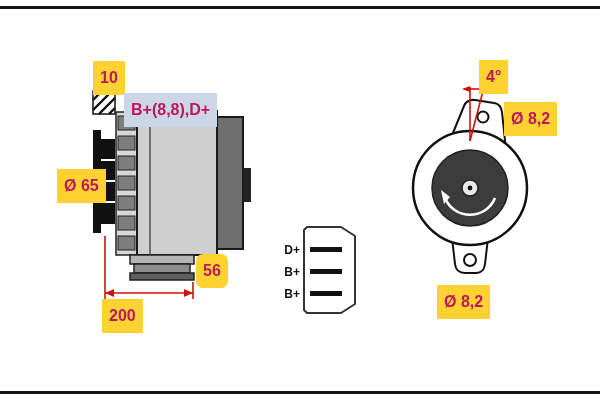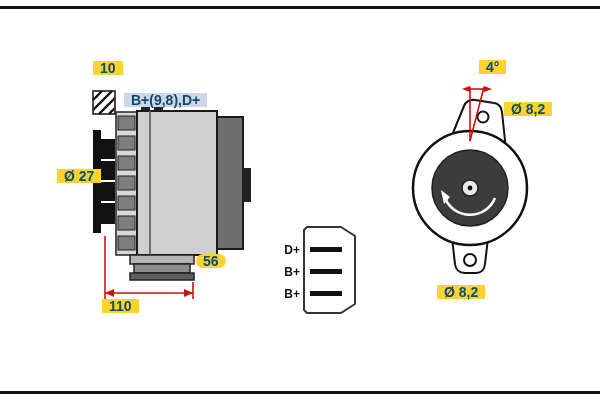--- a/index.html
+++ b/index.html
@@ -9,25 +9,25 @@
     position: relative;
     width: 600px;
     height: 400px;
     background: #ffffff;
     overflow: hidden;
   }
   .stage svg { position: absolute; left: 0; top: 0; }
   .tag {
     position: absolute;
     background: #fdd231;
-    color: #0c4a6e;
+    color: #be185d;
     font-weight: bold;
-    font-size: 14px;
+    font-size: 16px;
     line-height: 1;
-    padding: 0 7px;
+    padding: 9px 7px;
     white-space: nowrap;
   }
   .tag.blue { background: #ccd6e6; }
   .pin-label {
     position: absolute;
     width: 24px;
     text-align: right;
     font-size: 12px;
     font-weight: bold;
     color: #111;
@@ -136,27 +136,27 @@
         <line x1="484" y1="87" x2="470" y2="141"></line>
         <line x1="468" y1="89" x2="486" y2="89"></line>
         <polygon points="462,89 470,86 470,92" fill="#cc1111" stroke="none"></polygon>
         <polygon points="492,89 484,86 484,92" fill="#cc1111" stroke="none"></polygon>
       </g>
     </g>
   </svg>
 
   <div class="tag" style="left:93px; top:61px;">10</div>
 
-  <div class="tag blue" style="left:124px; top:93px;">B+(9,8),D+</div>
+  <div class="tag blue" style="left:124px; top:93px;">B+(8,8),D+</div>
 
-  <div class="tag" style="left:57px; top:169px;">Ø 27</div>
+  <div class="tag" style="left:57px; top:169px;">Ø 65</div>
 
   <div class="tag" style="left:196px; top:254px;border-radius:7px;">56</div>
 
-  <div class="tag" style="left:102px; top:299px;">110</div>
+  <div class="tag" style="left:102px; top:299px;">200</div>
 
   <div class="tag" style="left:479px; top:60px;">4°</div>
 
   <div class="tag" style="left:504px; top:102px;">Ø 8,2</div>
 
   <div class="tag" style="left:437px; top:285px;">Ø 8,2</div>
 
   <div class="pin-label" style="left:276px; top:243px;">D+</div>
   <div class="pin-label" style="left:276px; top:265px;">B+</div>
   <div class="pin-label" style="left:276px; top:287px;">B+</div>

